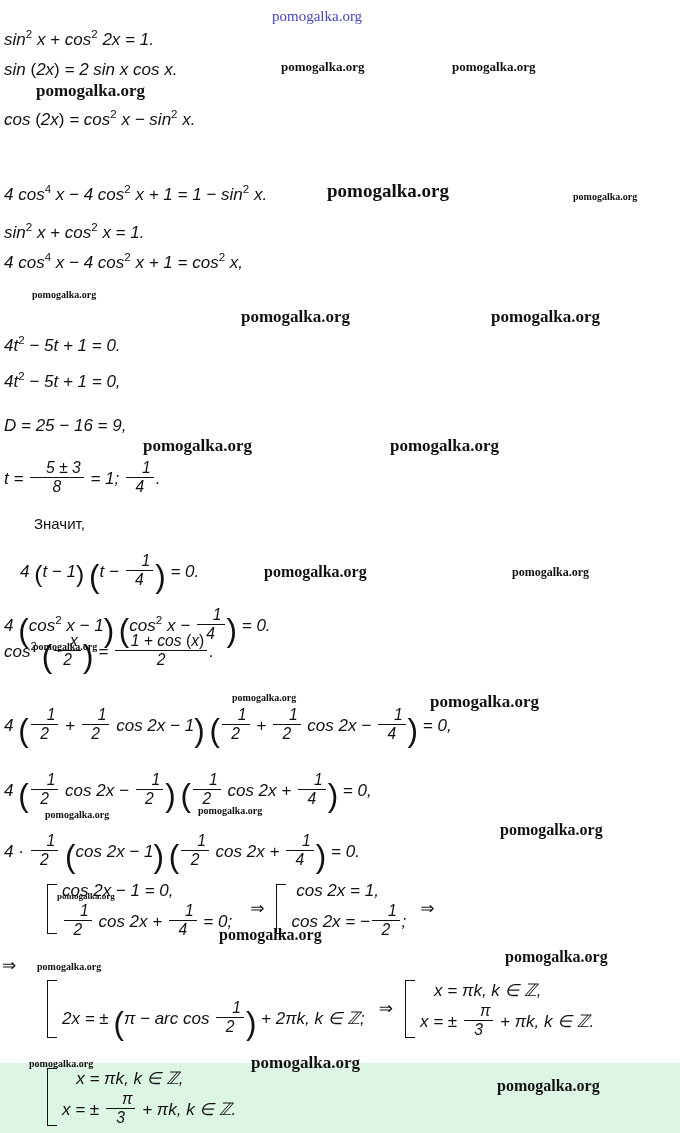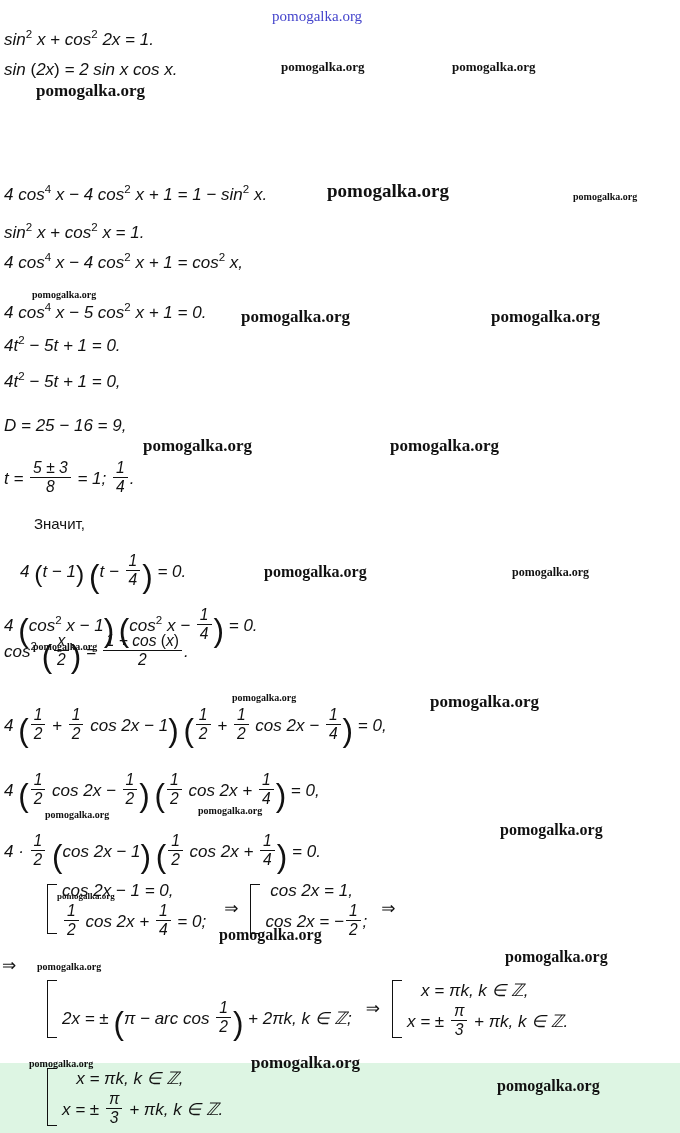--- a/index.html
+++ b/index.html
@@ -21,21 +21,21 @@
     font-size:17px;
     white-space:nowrap;
     color:#111;
     line-height:1.05;
   }
   .ml .rm{font-style:normal;}
   sup{font-size:.68em;vertical-align:super;font-style:normal;}
 
   
   .frac{display:inline-block;vertical-align:-0.52em;text-align:center;font-size:.92em;margin:0 2px;}
-  .frac .n{display:block;padding:0 3px;line-height:1.08;}
+  .frac .n{display:block;padding:0 3px;line-height:1.08;margin-left:13px;}
   .frac .d{display:block;border-top:1px solid #111;padding:0 3px;line-height:1.12;}
 
   
   .big{display:inline-block;font-size:1.85em;font-style:normal;vertical-align:-0.32em;line-height:0.6;font-weight:300;}
   .big2{display:inline-block;font-size:1.45em;font-style:normal;vertical-align:-0.22em;line-height:0.7;font-weight:300;}
 
   
   .sysbr{
     display:inline-block;
     border-left:1.6px solid #111;
@@ -73,37 +73,37 @@
   <div id="answer-box"></div>
 
   <div class="ml" style="left:4px;top:28px;">
     sin<sup>2</sup> <i>x</i> + cos<sup>2</sup> 2<i>x</i> = 1.
   </div>
 
   <div class="ml" style="left:4px;top:61px;">
     sin <span class="rm">(</span>2<i>x</i><span class="rm">)</span> = 2 sin <i>x</i> cos <i>x</i>.
   </div>
 
+  <div class="ml" style="left:4px;top:108px;">
+    cos <span class="rm">(</span>2<i>x</i><span class="rm">)</span> = cos<sup>2</sup> <i>x</i> − sin<sup>2</sup> <i>x</i>.
+  </div>
 
 
   <div class="ml" style="left:4px;top:183px;">
     4 cos<sup>4</sup> <i>x</i> − 4 cos<sup>2</sup> <i>x</i> + 1 = 1 − sin<sup>2</sup> <i>x</i>.
   </div>
 
   <div class="ml" style="left:4px;top:221px;">
     sin<sup>2</sup> <i>x</i> + cos<sup>2</sup> <i>x</i> = 1.
   </div>
 
   <div class="ml" style="left:4px;top:251px;">
     4 cos<sup>4</sup> <i>x</i> − 4 cos<sup>2</sup> <i>x</i> + 1 = cos<sup>2</sup> <i>x</i>,
   </div>
 
-  <div class="ml" style="left:4px;top:301px;">
-    4 cos<sup>4</sup> <i>x</i> − 5 cos<sup>2</sup> <i>x</i> + 1 = 0.
-  </div>
 
   <div class="ml" style="left:4px;top:334px;">
     4<i>t</i><sup>2</sup> − 5<i>t</i> + 1 = 0.
   </div>
 
   <div class="ml" style="left:4px;top:370px;">
     4<i>t</i><sup>2</sup> − 5<i>t</i> + 1 = 0,
   </div>
 
   <div class="ml" style="left:4px;top:417px;">

